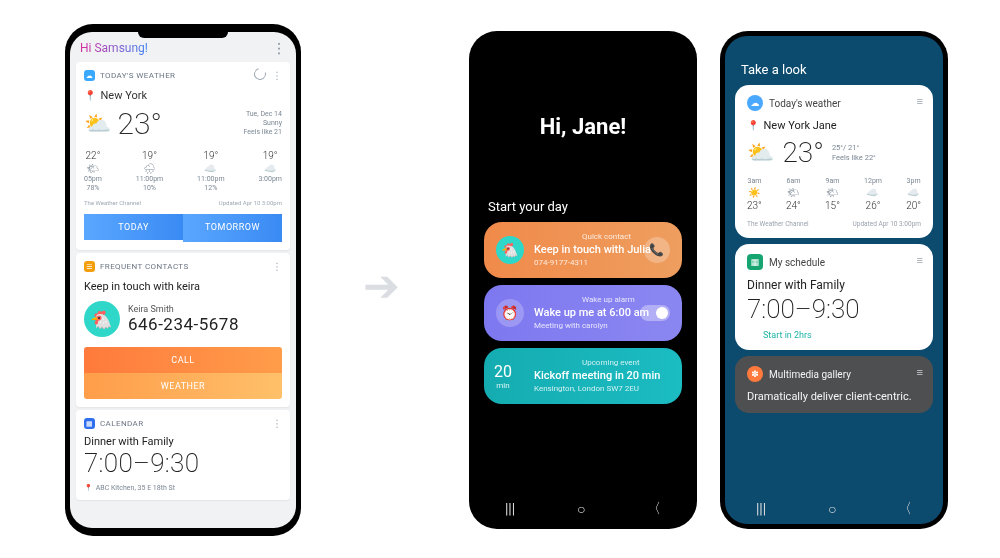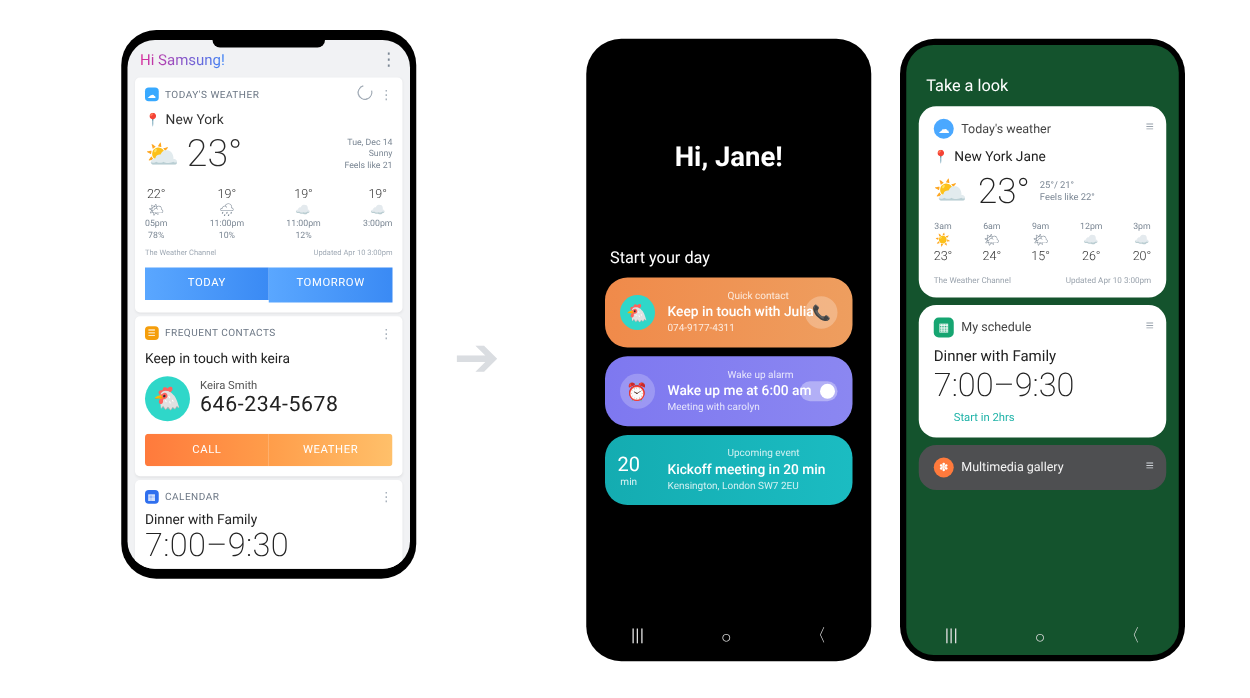--- a/index.html
+++ b/index.html
@@ -2,21 +2,21 @@
 <html><head>
 <meta charset="utf-8">
 <style>
   * { box-sizing: border-box; margin: 0; padding: 0; font-family: -apple-system, BlinkMacSystemFont, "Segoe UI", Roboto, sans-serif; }
   body { width: 1000px; height: 558px; background: #fff; position: relative; }
 
   .phone { position: absolute; border-radius: 28px; background: #000; overflow: hidden; }
   .phone-inner { position: absolute; background: #fff; border-radius: 22px; overflow: hidden; }
 
   
-  .phone1 { left: 65px; top: 24px; width: 236px; height: 439px; margin-left: 32px; }
+  .phone1 { left: 65px; top: 24px; width: 236px; height: 512px; }
   .phone1 .phone-inner { left: 5px; top: 8px; right: 5px; bottom: 8px; background: #f1f2f4; }
   .notch1 { position:absolute; top:0; left:50%; transform:translateX(-50%); width:90px; height:6px; background:#000; border-radius:0 0 8px 8px; }
 
   .p1-header { padding: 9px 10px 4px; display:flex; justify-content:space-between; align-items:center; }
   .p1-hi { font-size: 12px; font-weight: 400;
     background: linear-gradient(90deg,#d82b9a,#3b82f6);
     -webkit-background-clip: text; background-clip:text; color: transparent; }
   .p1-more { color:#7b8794; font-size:14px; line-height: 1; }
 
   .card { background:#fff; margin: 3px 6px; border-radius: 4px; padding: 8px 8px; box-shadow: 0 1px 2px rgba(0,0,0,.06); position:relative; }
@@ -46,21 +46,21 @@
     background: linear-gradient(90deg,#5aa7ff,#3a8af4); letter-spacing:.5px; }
   .p1-tab.in {  }
   .p1-tab.act { border-bottom:2px solid #fff; }
 
   .p1-contact-title { font-size:11px; color:#222; margin:8px 0; }
   .p1-contact-row { display:flex; align-items:center; gap:8px; }
   .avatar { width:36px; height:36px; border-radius:50%; background:#2fd7c9; display:flex; align-items:center; justify-content:center; font-size:18px; }
   .p1-name { font-size:9px; color:#555; }
   .p1-num { font-size:17px; color:#222; font-weight:400; letter-spacing:.5px; }
 
-  .p1-actions { display:flex; margin-top:10px; border-radius:3px; overflow:hidden; }
+  .p1-actions { display:flex; margin-top:10px; border-radius:3px; overflow:hidden;flex-direction:column; }
   .p1-btn { flex:1; text-align:center; font-size:9px; color:#fff; padding:8px 0; letter-spacing:.5px; }
   .p1-btn.call { background: linear-gradient(90deg,#ff7a3c,#ff9d4a); }
   .p1-btn.msg { background: linear-gradient(90deg,#ff9d4a,#ffc06a); }
 
   .p1-cal-title { font-size:11px; color:#222; margin-top:6px; }
   .p1-cal-time { font-size:26px; color:#222; font-weight:200; letter-spacing:.3px; }
   .p1-cal-loc { font-size:7px; color:#7b8794; margin-top:6px; display:flex; align-items:center; gap:3px;}
 
   
   .arrow { position:absolute; left:363px; top:260px; font-size:44px; color:#dadde1; }
@@ -88,21 +88,21 @@
   .toggle { width:30px; height:16px; border-radius:10px; background:rgba(255,255,255,.35); position:relative; }
   .toggle::after { content:''; position:absolute; right:2px; top:2px; width:12px; height:12px; border-radius:50%; background:#fff; }
   .pill .num-badge { position:absolute; left:10px; top:50%; transform:translateY(-50%); text-align:center; }
   .pill .num-badge .n { font-size:16px; }
   .pill .num-badge .u { font-size:8px; opacity:.85; }
 
   .navbar { position:absolute; bottom:6px; left:0; right:0; display:flex; justify-content:space-around; align-items:center; color:#ddd; font-size:14px; }
 
   
   .phone3 { left: 720px; top: 31px; width: 228px; height: 498px; }
-  .phone3 .phone-inner { left:5px; right:5px; top:5px; bottom:5px; background:#14532d; color:#fff; }
+  .phone3 .phone-inner { left:5px; right:5px; top:5px; bottom:5px; background:#0c4a6e; color:#fff; }
 
   .p3-title { font-size:13px; margin:26px 16px 8px; }
 
   .card3 { background:#fff; color:#222; margin:6px 10px; border-radius:14px; padding:10px 12px; position:relative; }
   .card3-head { display:flex; align-items:center; gap:6px; font-size:10px; color:#444; }
   .card3-more { position:absolute; right:10px; top:10px; color:#9aa3ad; font-size:11px; }
   .dot-icon { width:16px; height:16px; border-radius:50%; display:inline-flex; align-items:center; justify-content:center; color:#fff; font-size:9px; }
   .dot-blue { background:#4aa8ff; }
   .dot-green { background:#16a571; border-radius:4px; }
   .dot-orange { background:#ff7a3c; }
@@ -344,20 +344,21 @@
       <div class="p3-sched-time">7:00–9:30</div>
       <div class="p3-sched-start">Start in 2hrs</div>
     </div>
 
     <div class="card3 muted">
       <div class="card3-head">
         <span class="dot-icon dot-orange">✽</span>
         <span>Multimedia gallery</span>
       </div>
       <span class="card3-more">≡</span>
+      <div class="p3-gal-text">Dramatically deliver client-centric.</div>
     </div>
 
     <div class="navbar">
       <span>|||</span>
       <span>○</span>
       <span>〈</span>
     </div>
   </div>
 </div>
 

